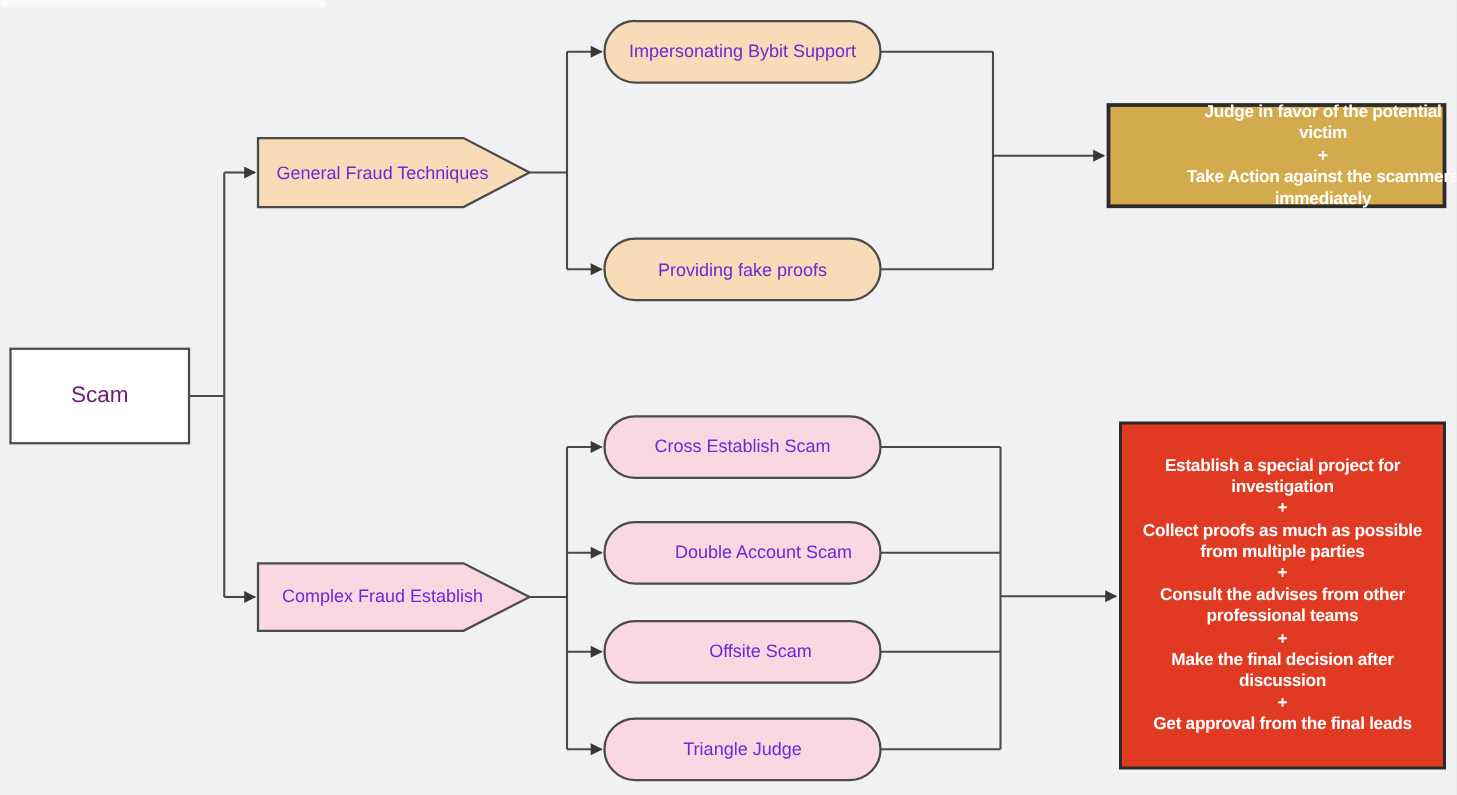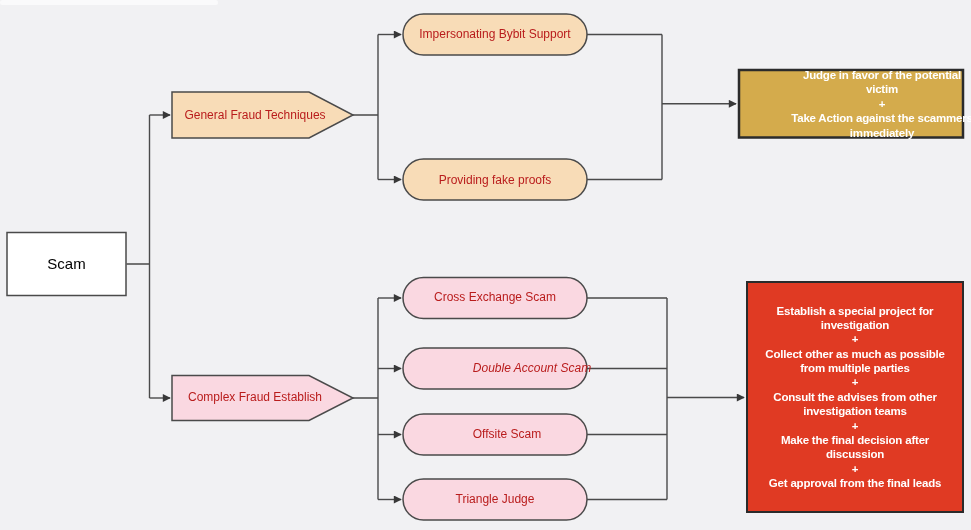--- a/index.html
+++ b/index.html
@@ -8,26 +8,26 @@
     width:971px;height:530px;
     background:#F1F1F3;
     overflow:hidden;
     font-family:"Liberation Sans", sans-serif;
   }
   .canvas svg{position:absolute;left:0;top:0;}
   .lbl{
     position:absolute;
     display:flex;align-items:center;justify-content:center;
     text-align:center;
-    color:#b91c1c;
+    color:#6d28d9;
     font-size:12px;
     line-height:1.2;
     pointer-events:none;
   }
-  .lbl.root{font-size:15px;color:#000000;}
+  .lbl.root{font-size:15px;color:#701a75;}
   .outcome{
     position:absolute;
     display:flex;flex-direction:column;align-items:center;justify-content:center;
     text-align:center;
     color:#fff;font-weight:bold;
     font-size:11.5px;line-height:1.25;letter-spacing:-0.2px;
     padding:0 6px;box-sizing:border-box;
     pointer-events:none;
   }
   .outcome div{width:100%;}
@@ -88,36 +88,36 @@
   </svg>
 
   <div class="lbl root" style="left:7px;top:232px;width:119px;height:64px;">Scam</div>
 
   <div class="lbl" style="left:174px;top:92px;width:162px;height:46px;">General Fraud Techniques</div>
   <div class="lbl" style="left:174px;top:374px;width:162px;height:46px;">Complex Fraud Establish</div>
 
   <div class="lbl" style="left:403px;top:14px;width:184px;height:41px;">Impersonating Bybit Support</div>
   <div class="lbl" style="left:403px;top:159px;width:184px;height:42px;">Providing fake proofs</div>
 
-  <div class="lbl" style="left:403px;top:277px;width:184px;height:41px;">Cross Exchange Scam</div>
-  <div class="lbl" style="left:426px;top:348px;width:212px;height:41px;font-style:italic;">Double Account Scam</div>
+  <div class="lbl" style="left:403px;top:277px;width:184px;height:41px;">Cross Establish Scam</div>
+  <div class="lbl" style="left:403px;top:348px;width:212px;height:41px;">Double Account Scam</div>
   <div class="lbl" style="left:403px;top:414px;width:208px;height:41px;">Offsite Scam</div>
   <div class="lbl" style="left:403px;top:479px;width:184px;height:41px;">Triangle Judge</div>
 
   <div class="outcome" style="left:755px;top:70px;width:224px;height:68px;padding-left:36px;">
     <div>Judge in favor of the potential victim</div>
     <div>+</div>
     <div>Take Action against the scammers immediately</div>
   </div>
 
   <div class="outcome" style="left:747px;top:282px;width:216px;height:230px;">
     <div>Establish a special project for investigation</div>
     <div>+</div>
-    <div>Collect other as much as possible from multiple parties</div>
+    <div>Collect proofs as much as possible from multiple parties</div>
     <div>+</div>
-    <div>Consult the advises from other investigation teams</div>
+    <div>Consult the advises from other professional teams</div>
     <div>+</div>
     <div>Make the final decision after discussion</div>
     <div>+</div>
     <div>Get approval from the final leads</div>
   </div>
 
 </div>
 
 </body></html>

